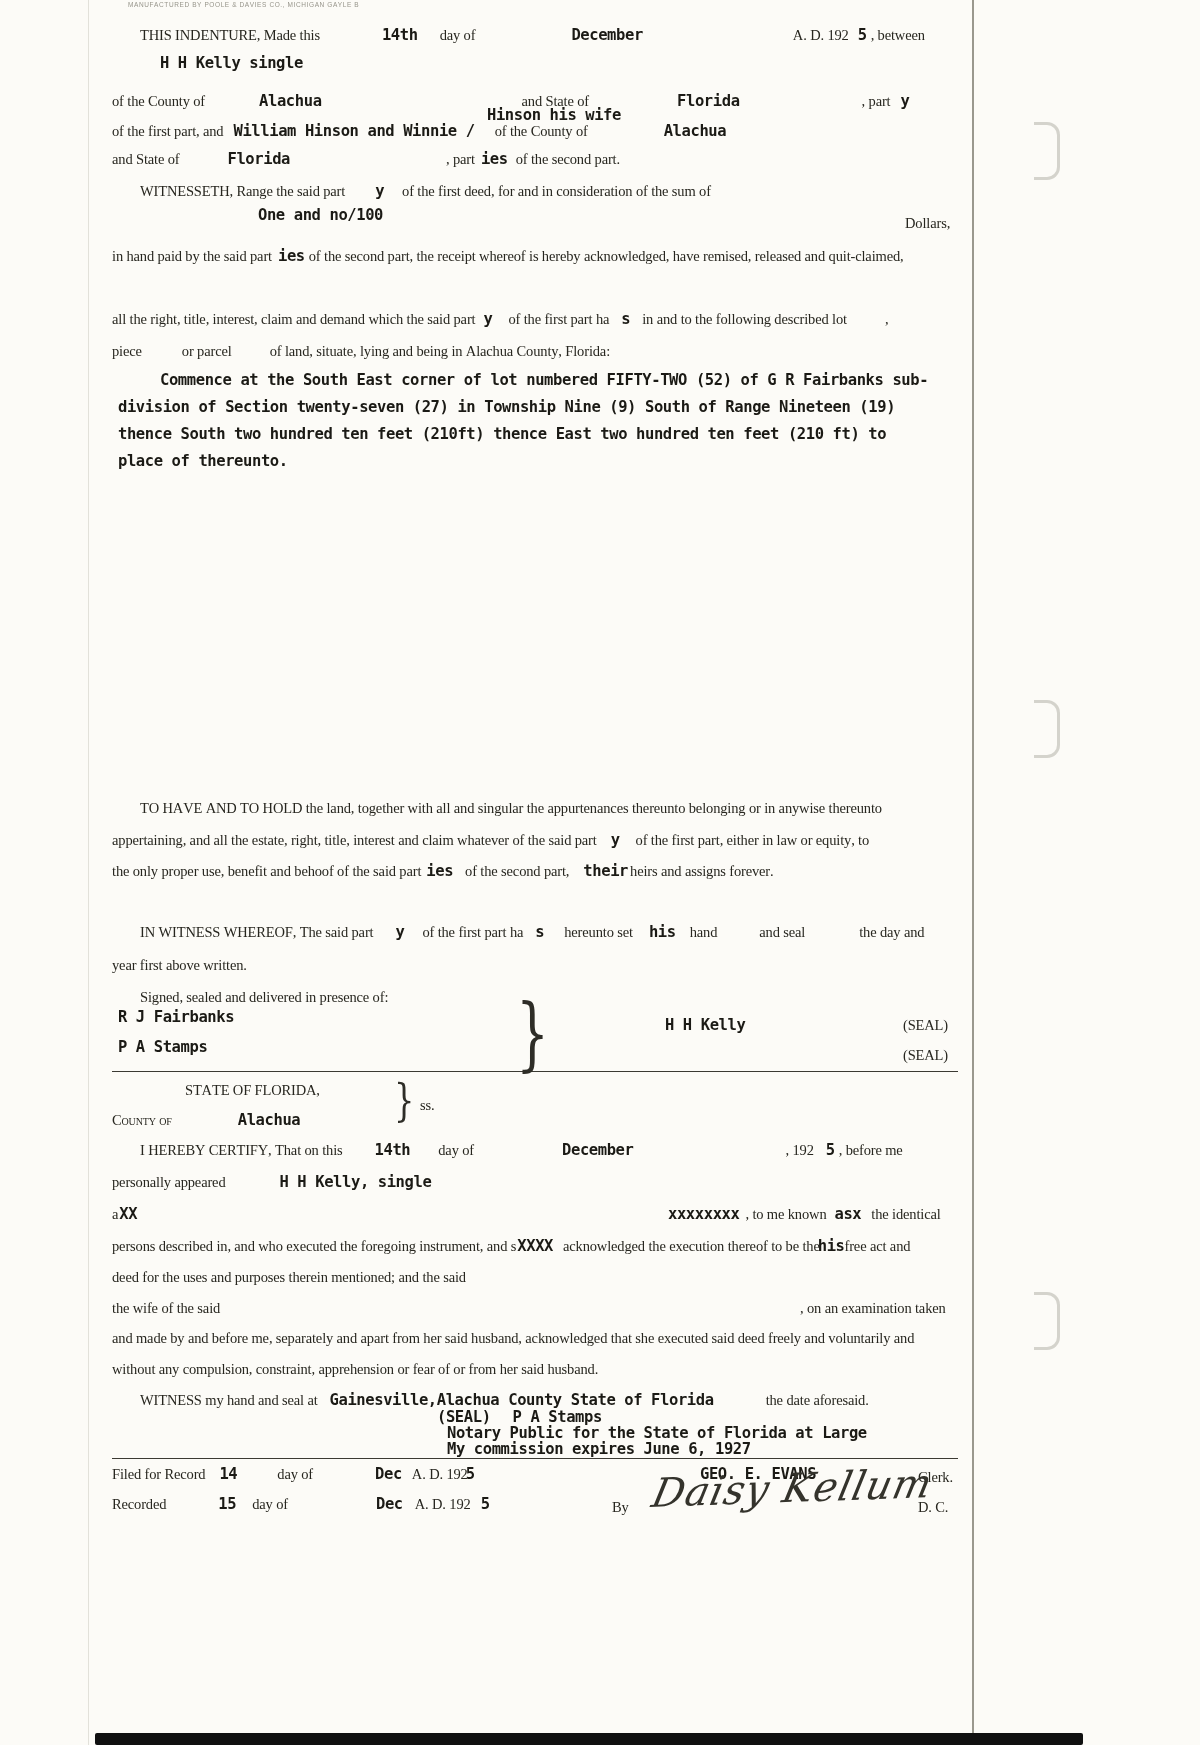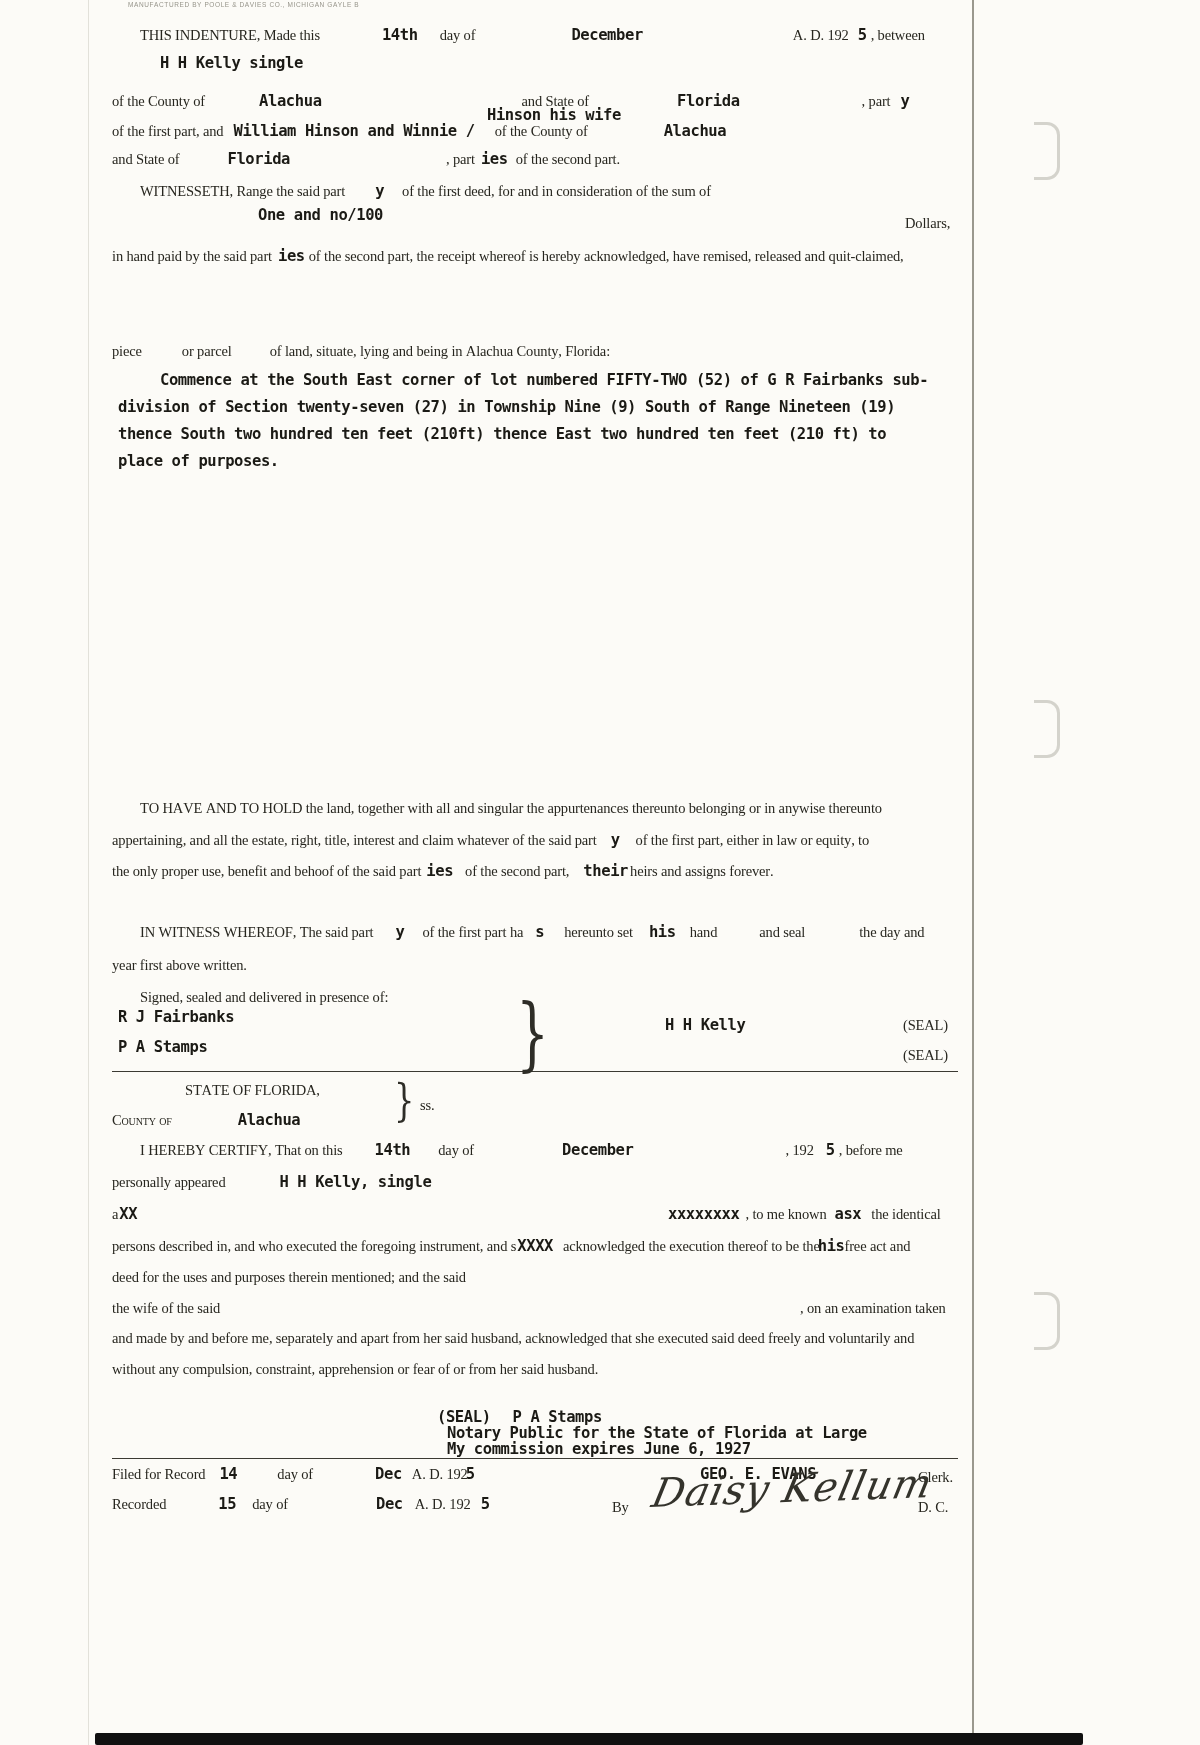--- a/index.html
+++ b/index.html
@@ -134,32 +134,40 @@
     <span class="p">Dollars,</span>
   </div>
 
   <div class="l" style="left:112px;top:247px">
     <span class="p">in hand paid by the said part</span>
     <span class="t" style="margin-left:2px">ies</span>
     <span class="p" style="">of the second part, the receipt whereof is hereby acknowledged, have remised, released and quit-claimed,</span>
   </div>
 
 
+  <div class="l" style="left:112px;top:310px">
+    <span class="p">all the right, title, interest, claim and demand which the said part</span>
+    <span class="t" style="margin-left:4px">y</span>
+    <span class="p" style="margin-left:12px">of the first part ha</span>
+    <span class="t" style="margin-left:8px">s</span>
+    <span class="p" style="margin-left:8px">in and to the following described lot</span>
+    <span class="p" style="margin-left:34px">,</span>
+  </div>
 
   <div class="l" style="left:112px;top:342px">
     <span class="p">piece</span>
     <span class="p" style="margin-left:36px">or parcel</span>
     <span class="p" style="margin-left:34px">of land, situate, lying and being in Alachua County, Florida:</span>
   </div>
 
   <div class="l" style="left:118px;top:367px">
     <div class="t descline" style="padding-left:42px">Commence at the South East corner of lot numbered FIFTY-TWO (52) of G R Fairbanks sub-</div>
     <div class="t descline">division of Section twenty-seven (27) in Township Nine (9) South of Range Nineteen (19)</div>
     <div class="t descline">thence South two hundred ten feet (210ft) thence East two hundred ten feet (210 ft) to</div>
-    <div class="t descline">place of purposes.</div>
+    <div class="t descline">place of thereunto.</div>
   </div>
 
   <div class="l" style="left:140px;top:799px">
     <span class="p">TO HAVE AND TO HOLD the land, together with all and singular the appurtenances thereunto belonging or in anywise thereunto</span>
   </div>
   <div class="l" style="left:112px;top:831px">
     <span class="p">appertaining, and all the estate, right, title, interest and claim whatever of the said part</span>
     <span class="t" style="margin-left:10px">y</span>
     <span class="p" style="margin-left:12px">of the first part, either in law or equity, to</span>
   </div>
@@ -267,20 +275,25 @@
   <div class="l" style="left:800px;top:1299px">
     <span class="p">, on an examination taken</span>
   </div>
   <div class="l" style="left:112px;top:1329px">
     <span class="p">and made by and before me, separately and apart from her said husband, acknowledged that she executed said deed freely and voluntarily and</span>
   </div>
   <div class="l" style="left:112px;top:1360px">
     <span class="p">without any compulsion, constraint, apprehension or fear of or from her said husband.</span>
   </div>
 
+  <div class="l" style="left:140px;top:1391px">
+    <span class="p">WITNESS my hand and seal at</span>
+    <span class="t" style="margin-left:8px">Gainesville,Alachua County State of Florida</span>
+    <span class="p" style="margin-left:48px">the date aforesaid.</span>
+  </div>
 
   <div class="l" style="left:437px;top:1408px">
     <span class="t">(SEAL)</span>
     <span class="t" style="margin-left:18px">P A Stamps</span>
   </div>
   <div class="l" style="left:447px;top:1424px">
     <span class="t">Notary Public for the State of Florida at Large</span>
   </div>
   <div class="l" style="left:447px;top:1440px">
     <span class="t">My commission expires June 6, 1927</span>

